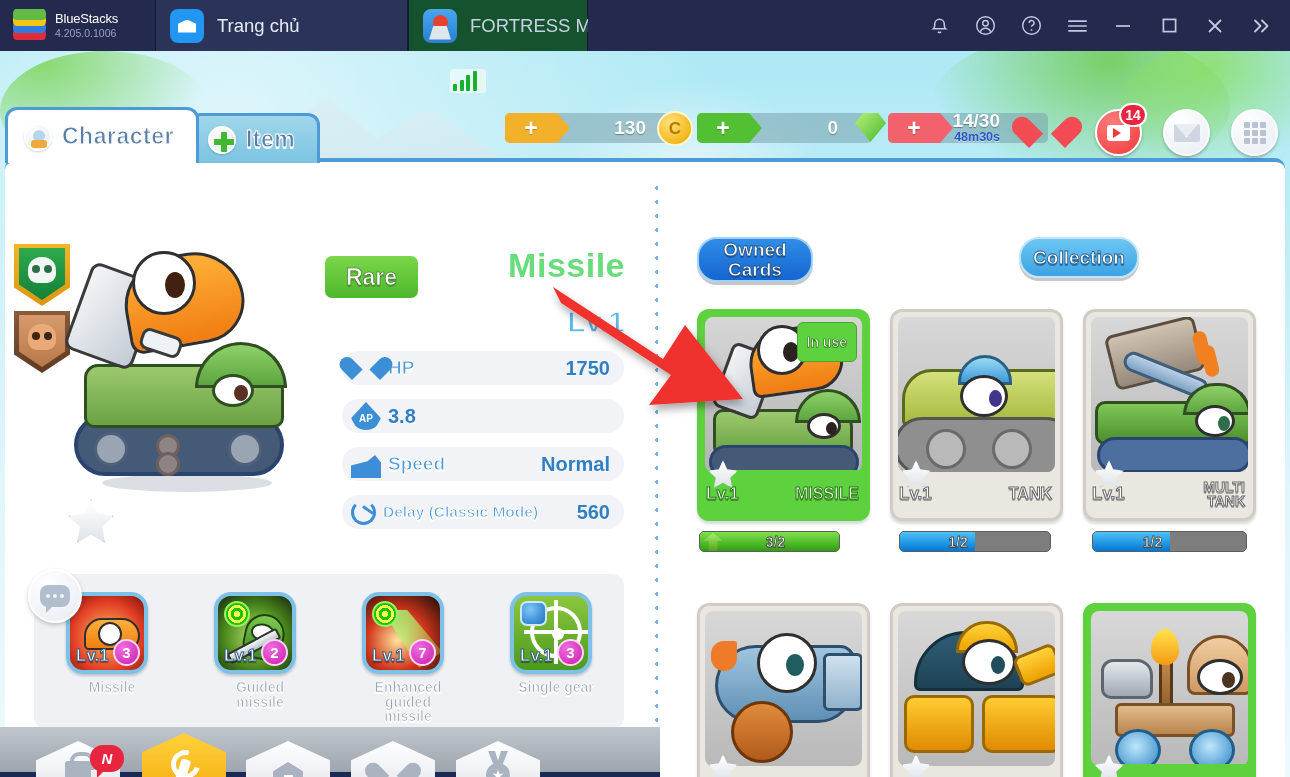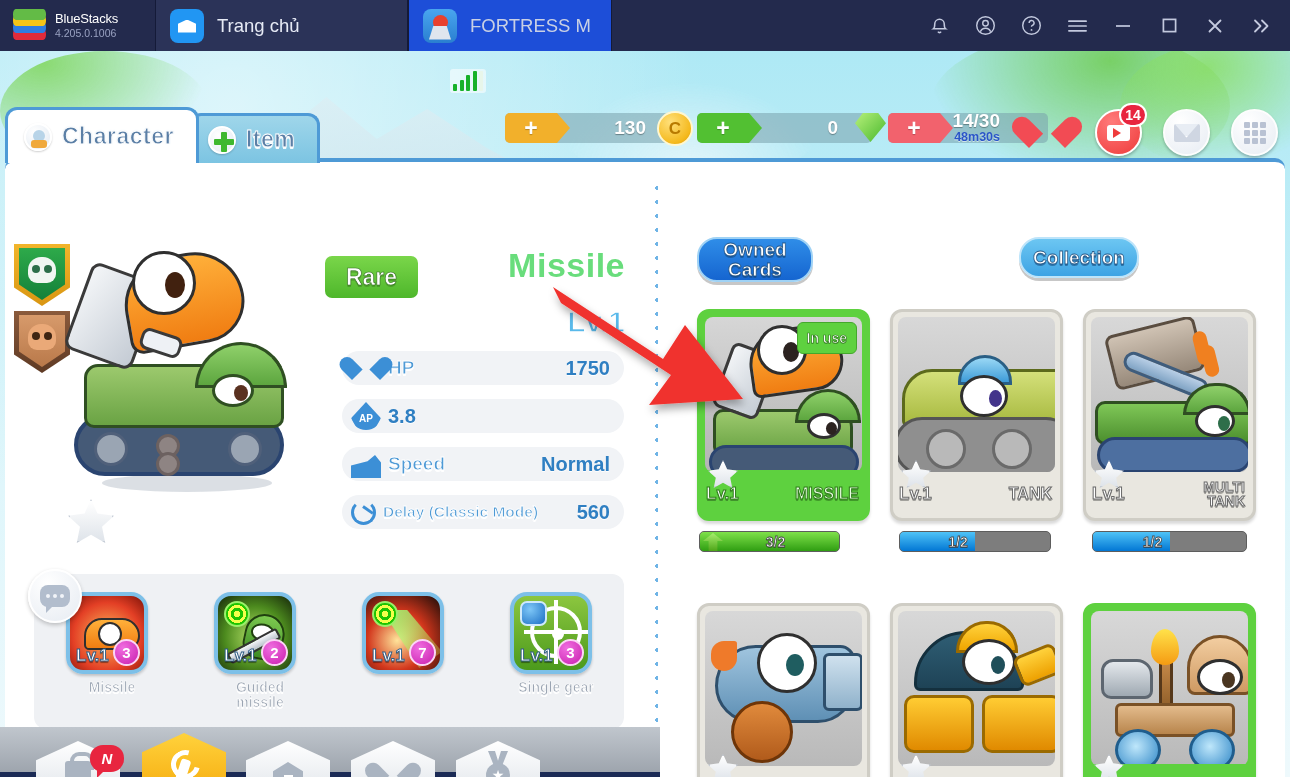--- a/index.html
+++ b/index.html
@@ -22,21 +22,21 @@
   .bs-logo i:nth-child(2){ top:12px; background:#2f7de1;}
   .bs-logo i:nth-child(3){ top:5px;  background:#f5c518;}
   .bs-logo i:nth-child(4){ top:-1px; background:#63bb46;}
   .bs-names{ display:flex; flex-direction:column; line-height:1;}
   .bs-title{ color:#fff; font-size:13px; font-weight:normal; letter-spacing:-.2px;}
   .bs-ver{ color:#9aa2c2; font-size:10.5px; margin-top:3px;}
 
   .tabbtn{ display:flex; align-items:center; gap:13px; padding:0 20px 0 14px;
     border-left:1px solid #141a38; border-right:1px solid #141a38; }
   #tab-home{ width:253px; background:#2b3358;}
-  #tab-app{  width:204px; background:#1d4ed8;}
+  #tab-app{  width:180px; background:#14532d;}
   .tab-ico{ width:34px; height:34px; border-radius:8px; flex:0 0 auto; position:relative; overflow:hidden;}
   #home-ico{ background:#2196f3; }
   #home-ico:after{ content:""; position:absolute; left:8px; top:11px; width:18px; height:13px; background:#fff;
      clip-path:polygon(0 32%,50% 0,100% 32%,100% 100%,0 100%); }
   #app-ico{ background:linear-gradient(#49a6ef,#2a7fd0); }
   #app-ico:before{ content:""; position:absolute; left:10px; top:6px; width:15px; height:15px; border-radius:50%; background:#e8412e;}
   #app-ico:after{ content:""; position:absolute; left:6px; top:17px; width:22px; height:14px; background:#dfe6ee;
      clip-path:polygon(20% 0,80% 0,100% 100%,0 100%);}
   .tab-label{ color:#e6eaf5; font-size:18.5px; white-space:nowrap;}
   #tab-app .tab-label{ color:#c9d0e4;}
@@ -318,21 +318,21 @@
      background:linear-gradient(#d8d8d8,#b9b9b9); overflow:hidden;}
   .card .footer{ position:absolute; left:0; right:0; bottom:0; height:48px; display:flex; align-items:center;
      padding:0 8px 0 6px; }
   .card .clv{ font-size:17px; font-weight:bold; color:#fff; -webkit-text-stroke:1px #6a6a6a; text-shadow:0 2px 0 rgba(0,0,0,.3);}
   .card .cnm{ flex:1; text-align:right; font-size:16px; font-weight:bold; color:#fff;
      -webkit-text-stroke:1px #6a6a6a; text-shadow:0 2px 0 rgba(0,0,0,.3); line-height:1.02; white-space:pre-line;}
   .card.sel .footer{ background:#5ed13f;}
   .card.sel .cnm{ color:#eafde2; -webkit-text-stroke:1px #2f7d1b; text-shadow:0 2px 0 rgba(20,70,10,.4);}
   .card.sel .clv{ -webkit-text-stroke:1px #2f7d1b;}
   .cardstar{ position:absolute; left:8px; bottom:30px; width:30px; height:28px; z-index:3;}
-  .inuse{ position:absolute; right:5px; top:5px; height:32px; border-radius:6px; background:#5ed13f; border:1px solid #44a82c;
+  .inuse{ position:absolute; right:5px; top:5px; height:40px; border-radius:6px; background:#5ed13f; border:1px solid #44a82c;
      display:flex; align-items:center; padding:0 9px; z-index:4;}
   .inuse span{ color:#fff; font-size:14px; font-weight:bold; -webkit-text-stroke:.7px #2f7d1b; text-shadow:0 1px 0 rgba(0,0,0,.25);}
 
   .prog{ position:absolute; width:160px; height:21px; border-radius:5px; background:#7d7d7d; border:1px solid #5d5d5d;
      display:flex; align-items:center; justify-content:center; overflow:hidden;}
   .prog .fill{ position:absolute; left:0; top:0; bottom:0;}
   .prog .ptxt{ position:relative; color:#fff; font-size:14px; font-weight:bold; -webkit-text-stroke:.8px #4a4a4a;
      text-shadow:0 1px 0 rgba(0,0,0,.35); z-index:2;}
   .prog .uparrow{ position:absolute; left:3px; top:1px; width:20px; height:18px; z-index:3;
      background:linear-gradient(#a7ee6e,#4ea518); clip-path:polygon(50% 0,100% 45%,72% 45%,72% 100%,28% 100%,28% 45%,0 45%);}
@@ -598,20 +598,21 @@
       <div class="nm">Guided missile</div>
     </div>
 
     <div class="skill" id="sk2">
       <div class="thumb" id="th2">
         <div class="ca" style="left:16px;top:14px;width:60px;height:58px;background:linear-gradient(135deg,rgba(160,255,120,.95),rgba(255,200,60,.2));clip-path:polygon(0 0,42% 0,100% 72%,62% 100%);"></div>
         <div class="tgt"></div>
         <div class="lv">Lv.1</div>
         <div class="cost">7</div>
       </div>
+      <div class="nm">Enhanced guided missile</div>
     </div>
 
     <div class="skill" id="sk3">
       <div class="thumb" id="th3">
         <div class="crosshair"></div>
         <div class="ch-line" style="left:40px;top:4px;width:4px;height:64px;"></div>
         <div class="ch-line" style="left:10px;top:34px;width:64px;height:4px;"></div>
         <div class="blueico"></div>
         <div class="lv">Lv.1</div>
         <div class="cost">3</div>

